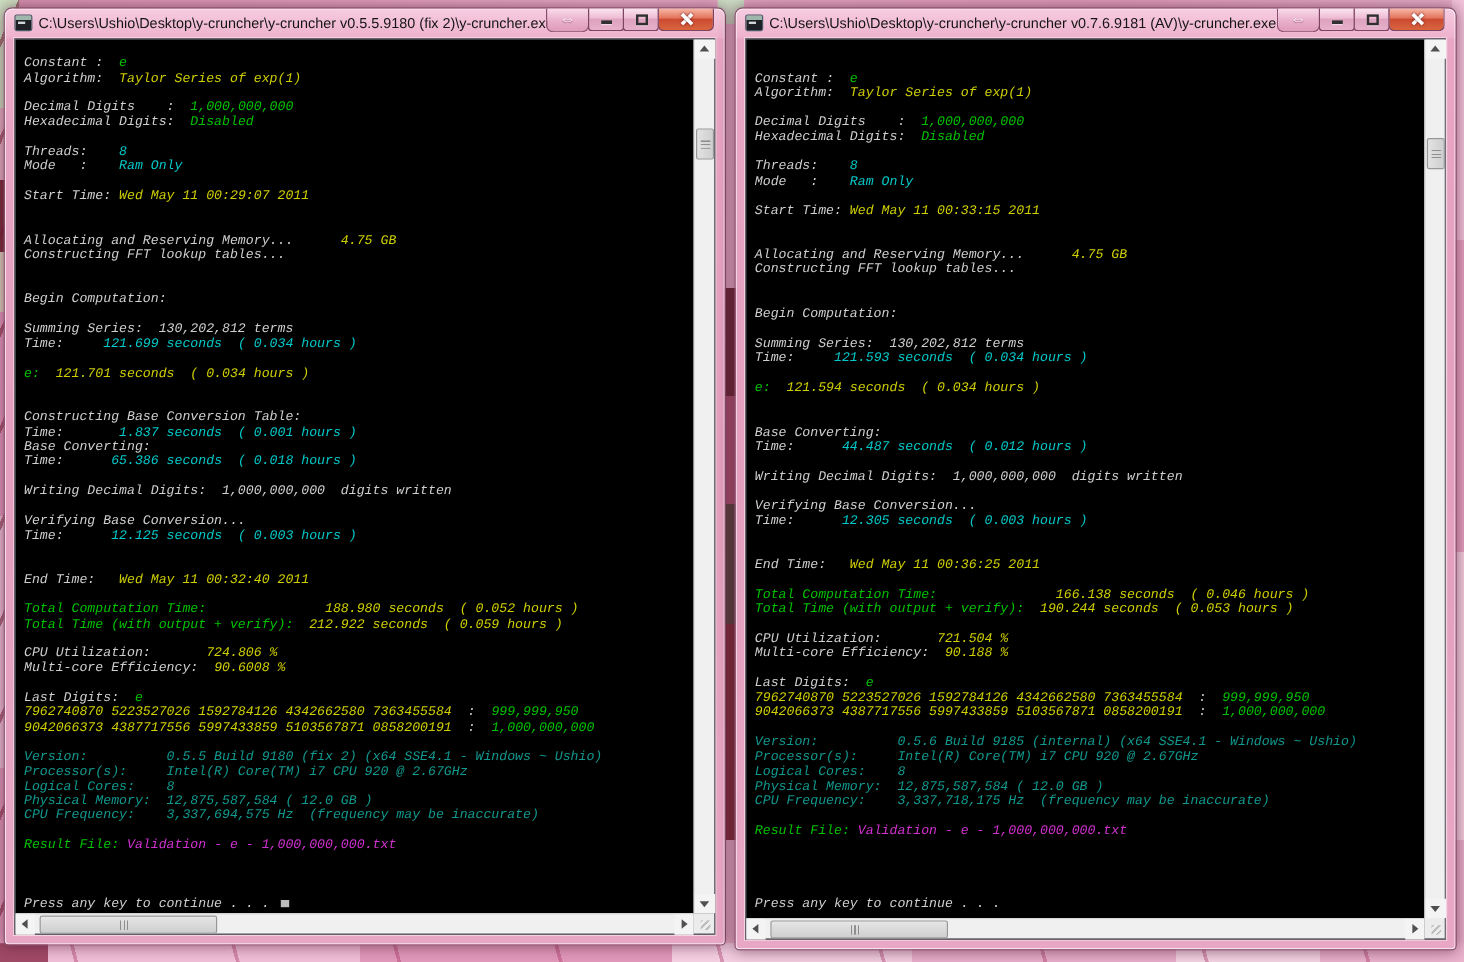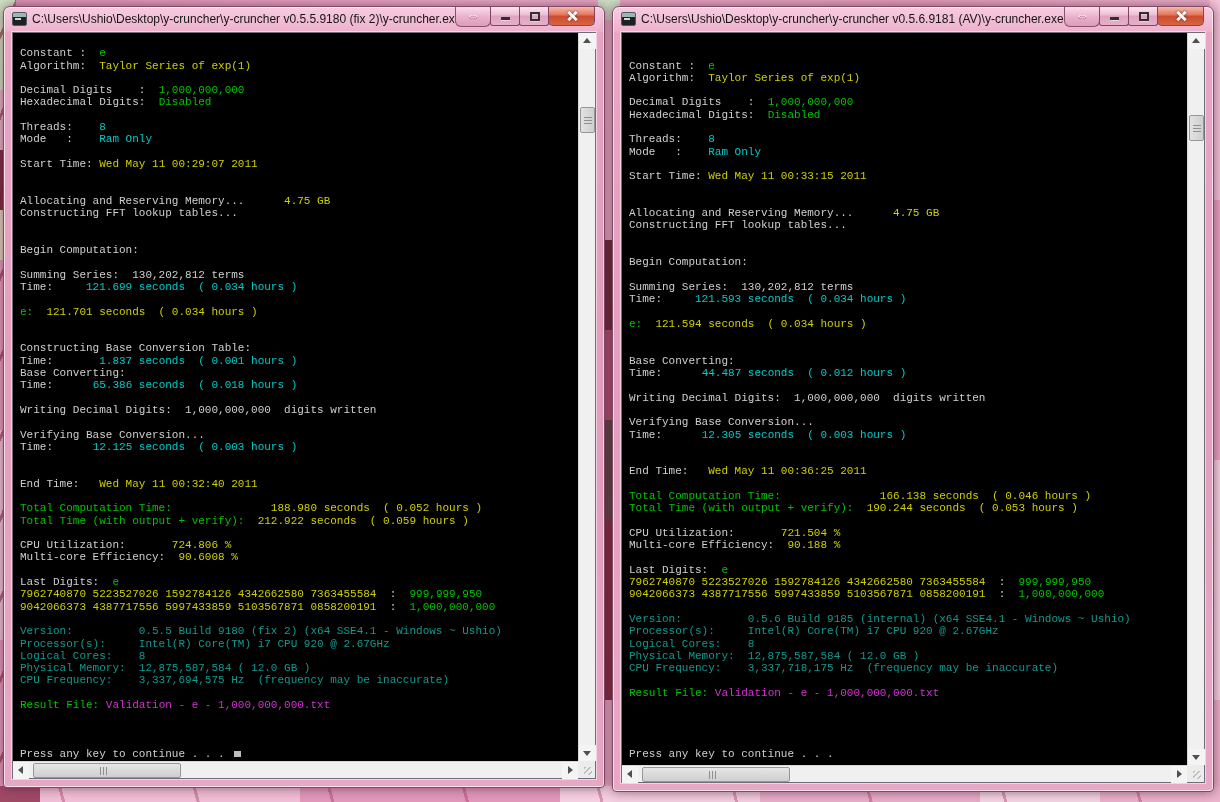--- a/index.html
+++ b/index.html
@@ -47,21 +47,21 @@
     box-shadow:0 1px 0 rgba(255,255,255,.5); }
   .glyph-max { position:absolute; left:10px; top:5px; width:10px; height:9px;
     border:2px solid #303030; box-shadow:0 1px 0 rgba(255,255,255,.4); }
   .glyph-close-a,.glyph-close-b { position:absolute; left:18px; top:4px; width:10px; height:10px; }
   .glyph-close-a::before { content:''; position:absolute; left:4px; top:-1px; width:3px; height:12px;
     background:#fff; transform:rotate(45deg); box-shadow:0 0 2px rgba(80,0,0,.8); }
   .glyph-close-b::before { content:''; position:absolute; left:4px; top:-1px; width:3px; height:12px;
     background:#fff; transform:rotate(-45deg); box-shadow:0 0 2px rgba(80,0,0,.8); }
 
   .client { position:absolute; left:8px; right:8px; top:25px; bottom:8px; background:#000;
-    border:1px solid #6e6e78; box-shadow:0 0 0 1px rgba(255,255,255,.5); }
+    border:1px solid #6e6e78; box-shadow:0 0 0 1px rgba(255,255,255,.5);font-style:italic; }
   .console-text { position:absolute; left:0; top:0; right:17px; bottom:17px; overflow:hidden;
     padding:2px 0 0 7px; font-family:"Liberation Mono","DejaVu Sans Mono",monospace;
     font-size:11px; line-height:12.3px; white-space:pre; cursor:text; }
   .cline { height:12.3px; }
   .cursor { display:inline-block; width:7px; height:6px; background:#bdbdbd; margin-left:3px; vertical-align:baseline; }
 
   
   .vscroll { position:absolute; top:0; right:0; width:17px; bottom:17px; background:#f0f0f0; border-left:1px solid #d8d8d8; }
   .hscroll { position:absolute; left:0; right:17px; bottom:0; height:17px; background:#f0f0f0; border-top:1px solid #d8d8d8; }
   .corner { position:absolute; right:0; bottom:0; width:17px; height:17px; background:#ececec; }
@@ -126,21 +126,21 @@
       <div class="hthumb"></div>
       <div class="harrow right"></div>
     </div>
     <div class="corner"></div>
   </div>
 </div>
 
 <div class="win" style="left:612px; top:6px; width:602px; height:786px;">
   <div class="titlebar">
     <span class="app-icon"></span>
-    <span class="title-text">C:\Users\Ushio\Desktop\y-cruncher\y-cruncher v0.5.6.9181 (AV)\y-cruncher.exe</span>
+    <span class="title-text">C:\Users\Ushio\Desktop\y-cruncher\y-cruncher v0.7.6.9181 (AV)\y-cruncher.exe</span>
     <span class="resize-tab"><span>⇔</span></span>
     <span class="caption-buttons">
       <span class="cbtn first">
           <span class="glyph-min"></span>
         </span>
       <span class="cbtn">
           <span class="glyph-max"></span>
         </span>
       <span class="cbtn close">
           <span class="glyph-close-a"></span>

